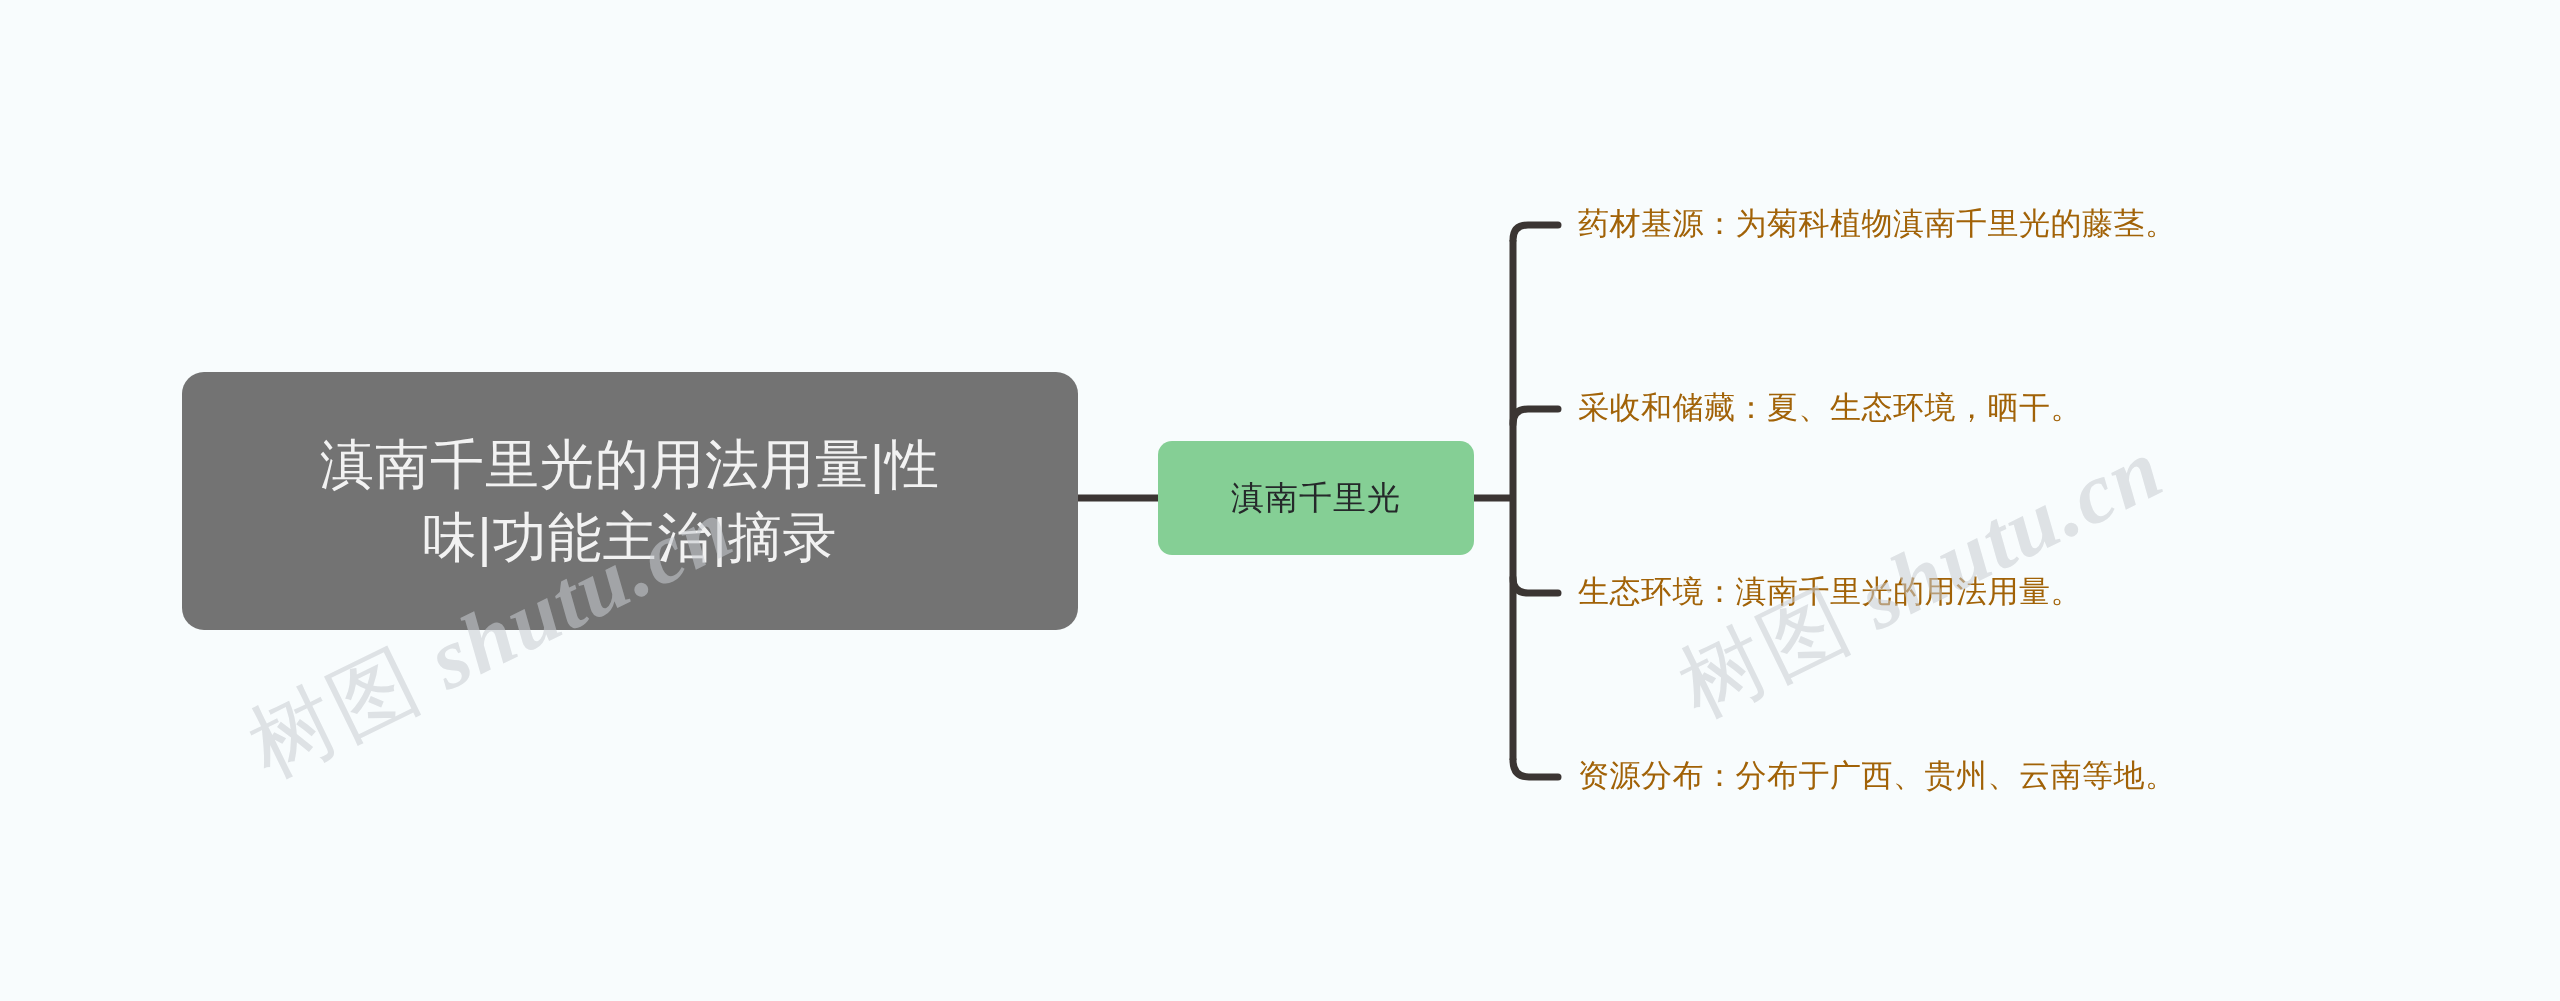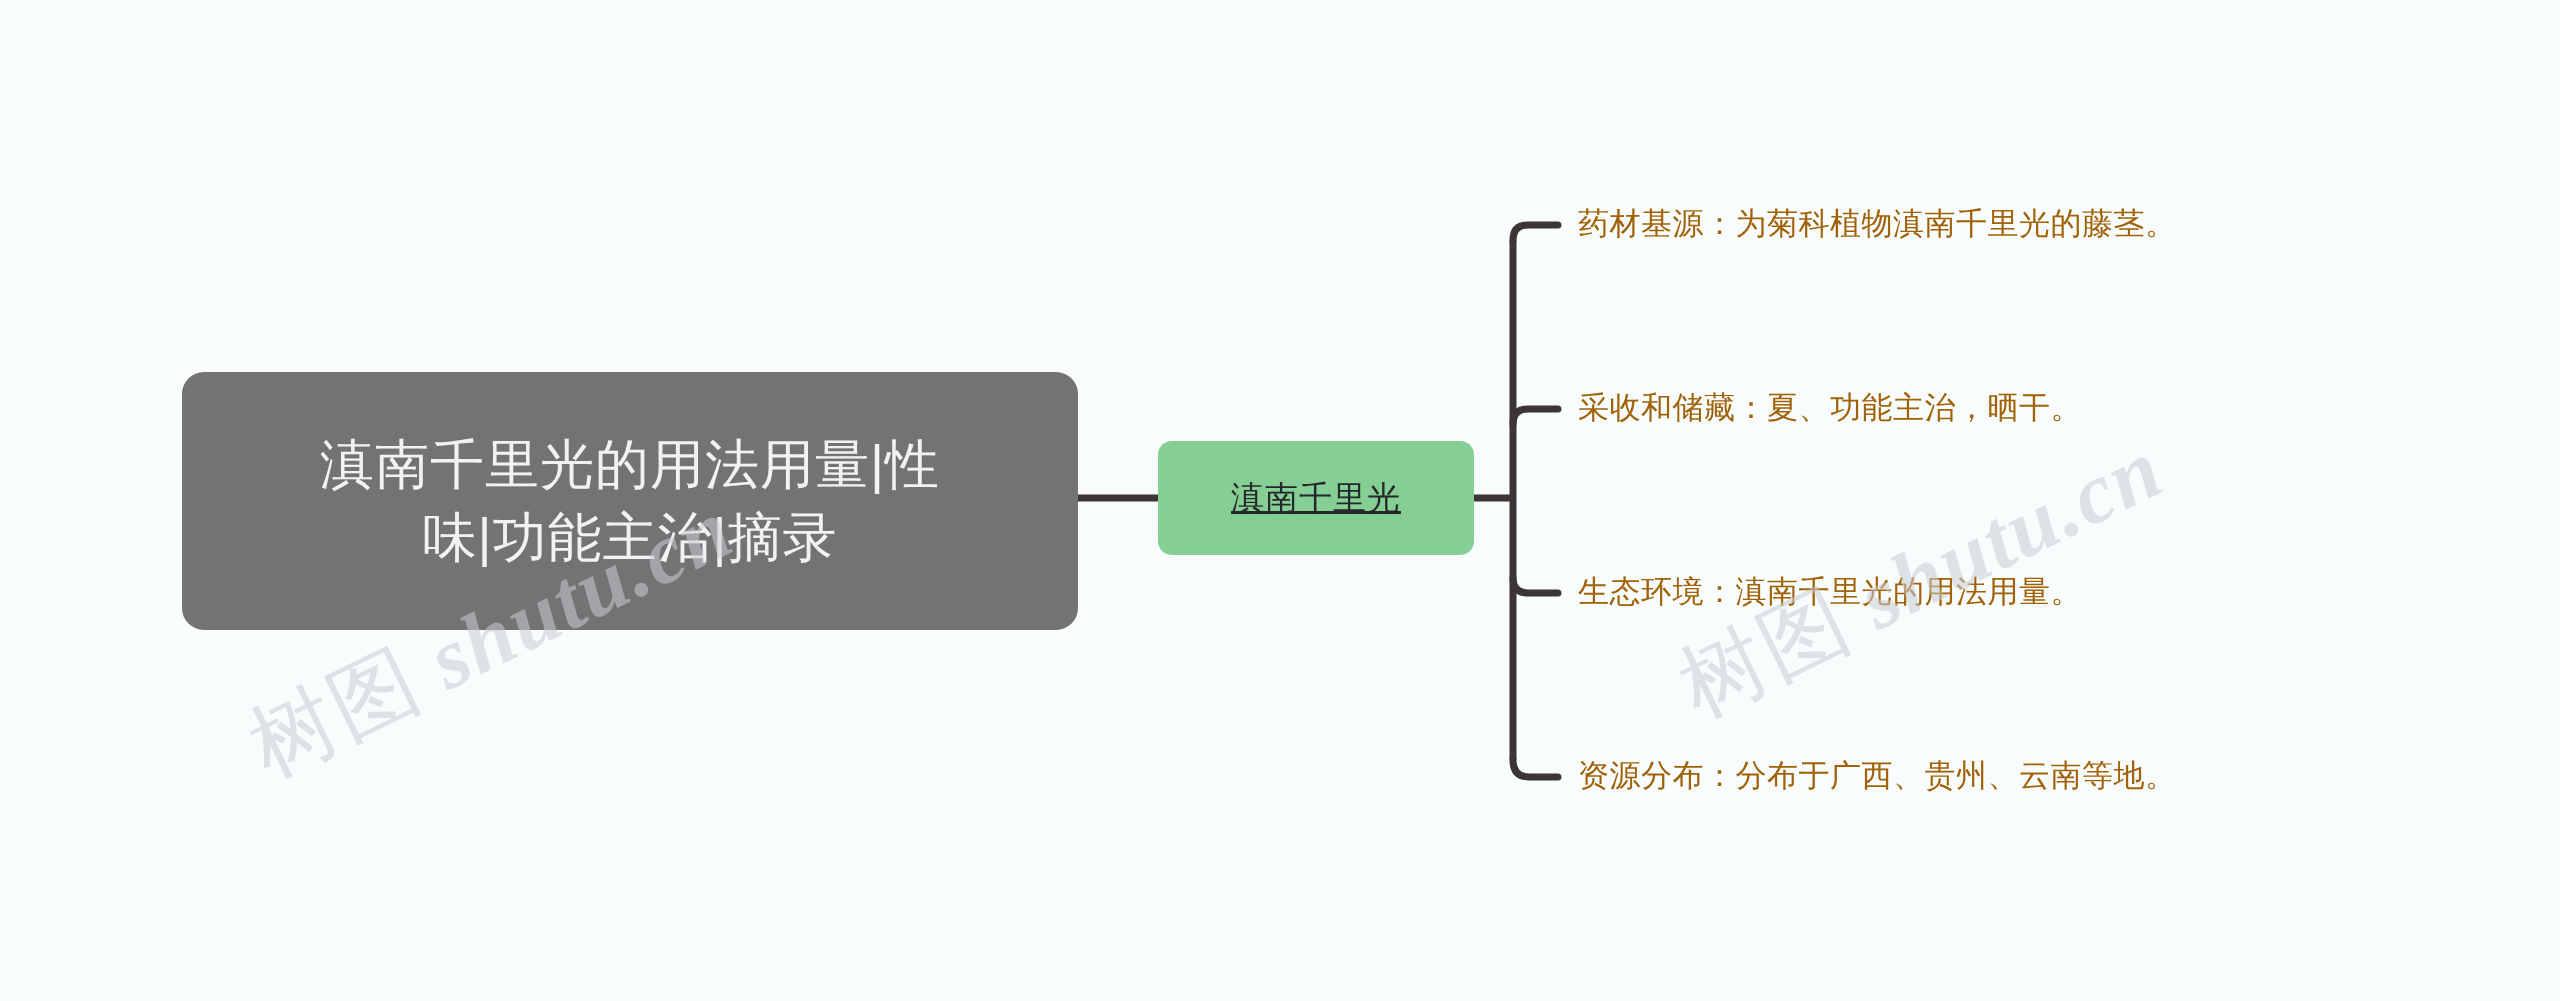--- a/index.html
+++ b/index.html
@@ -90,21 +90,20 @@
   #branch-node-0 {
     left: 1158px;
     top: 441px;
     width: 316px;
     height: 114px;
     background: #85cf95;
     border-radius: 14px;
     color: #25282a;
     font-size: 33px;
     letter-spacing: 1px;
-    text-decoration: underline;
   }
 
   
   .leaf-label {
     position: absolute;
     z-index: 2;
     color: #a16207;
     font-size: 31px;
     line-height: 1;
     white-space: nowrap;
@@ -148,19 +147,19 @@
     <span class="node-text">滇南千里光的用法用量|性
 味|功能主治|摘录</span>
   </div>
 
   <div class="node" id="branch-node-0">
     <span class="node-text">滇南千里光</span>
   </div>
 
   <div class="leaf-label" id="leaf-label-0">药材基源：为菊科植物滇南千里光的藤茎。</div>
 
-  <div class="leaf-label" id="leaf-label-1">采收和储藏：夏、功能主治，晒干。</div>
+  <div class="leaf-label" id="leaf-label-1">采收和储藏：夏、生态环境，晒干。</div>
 
   <div class="leaf-label" id="leaf-label-2">生态环境：滇南千里光的用法用量。</div>
 
   <div class="leaf-label" id="leaf-label-3">资源分布：分布于广西、贵州、云南等地。</div>
 
 </div>
 
 </body></html>

